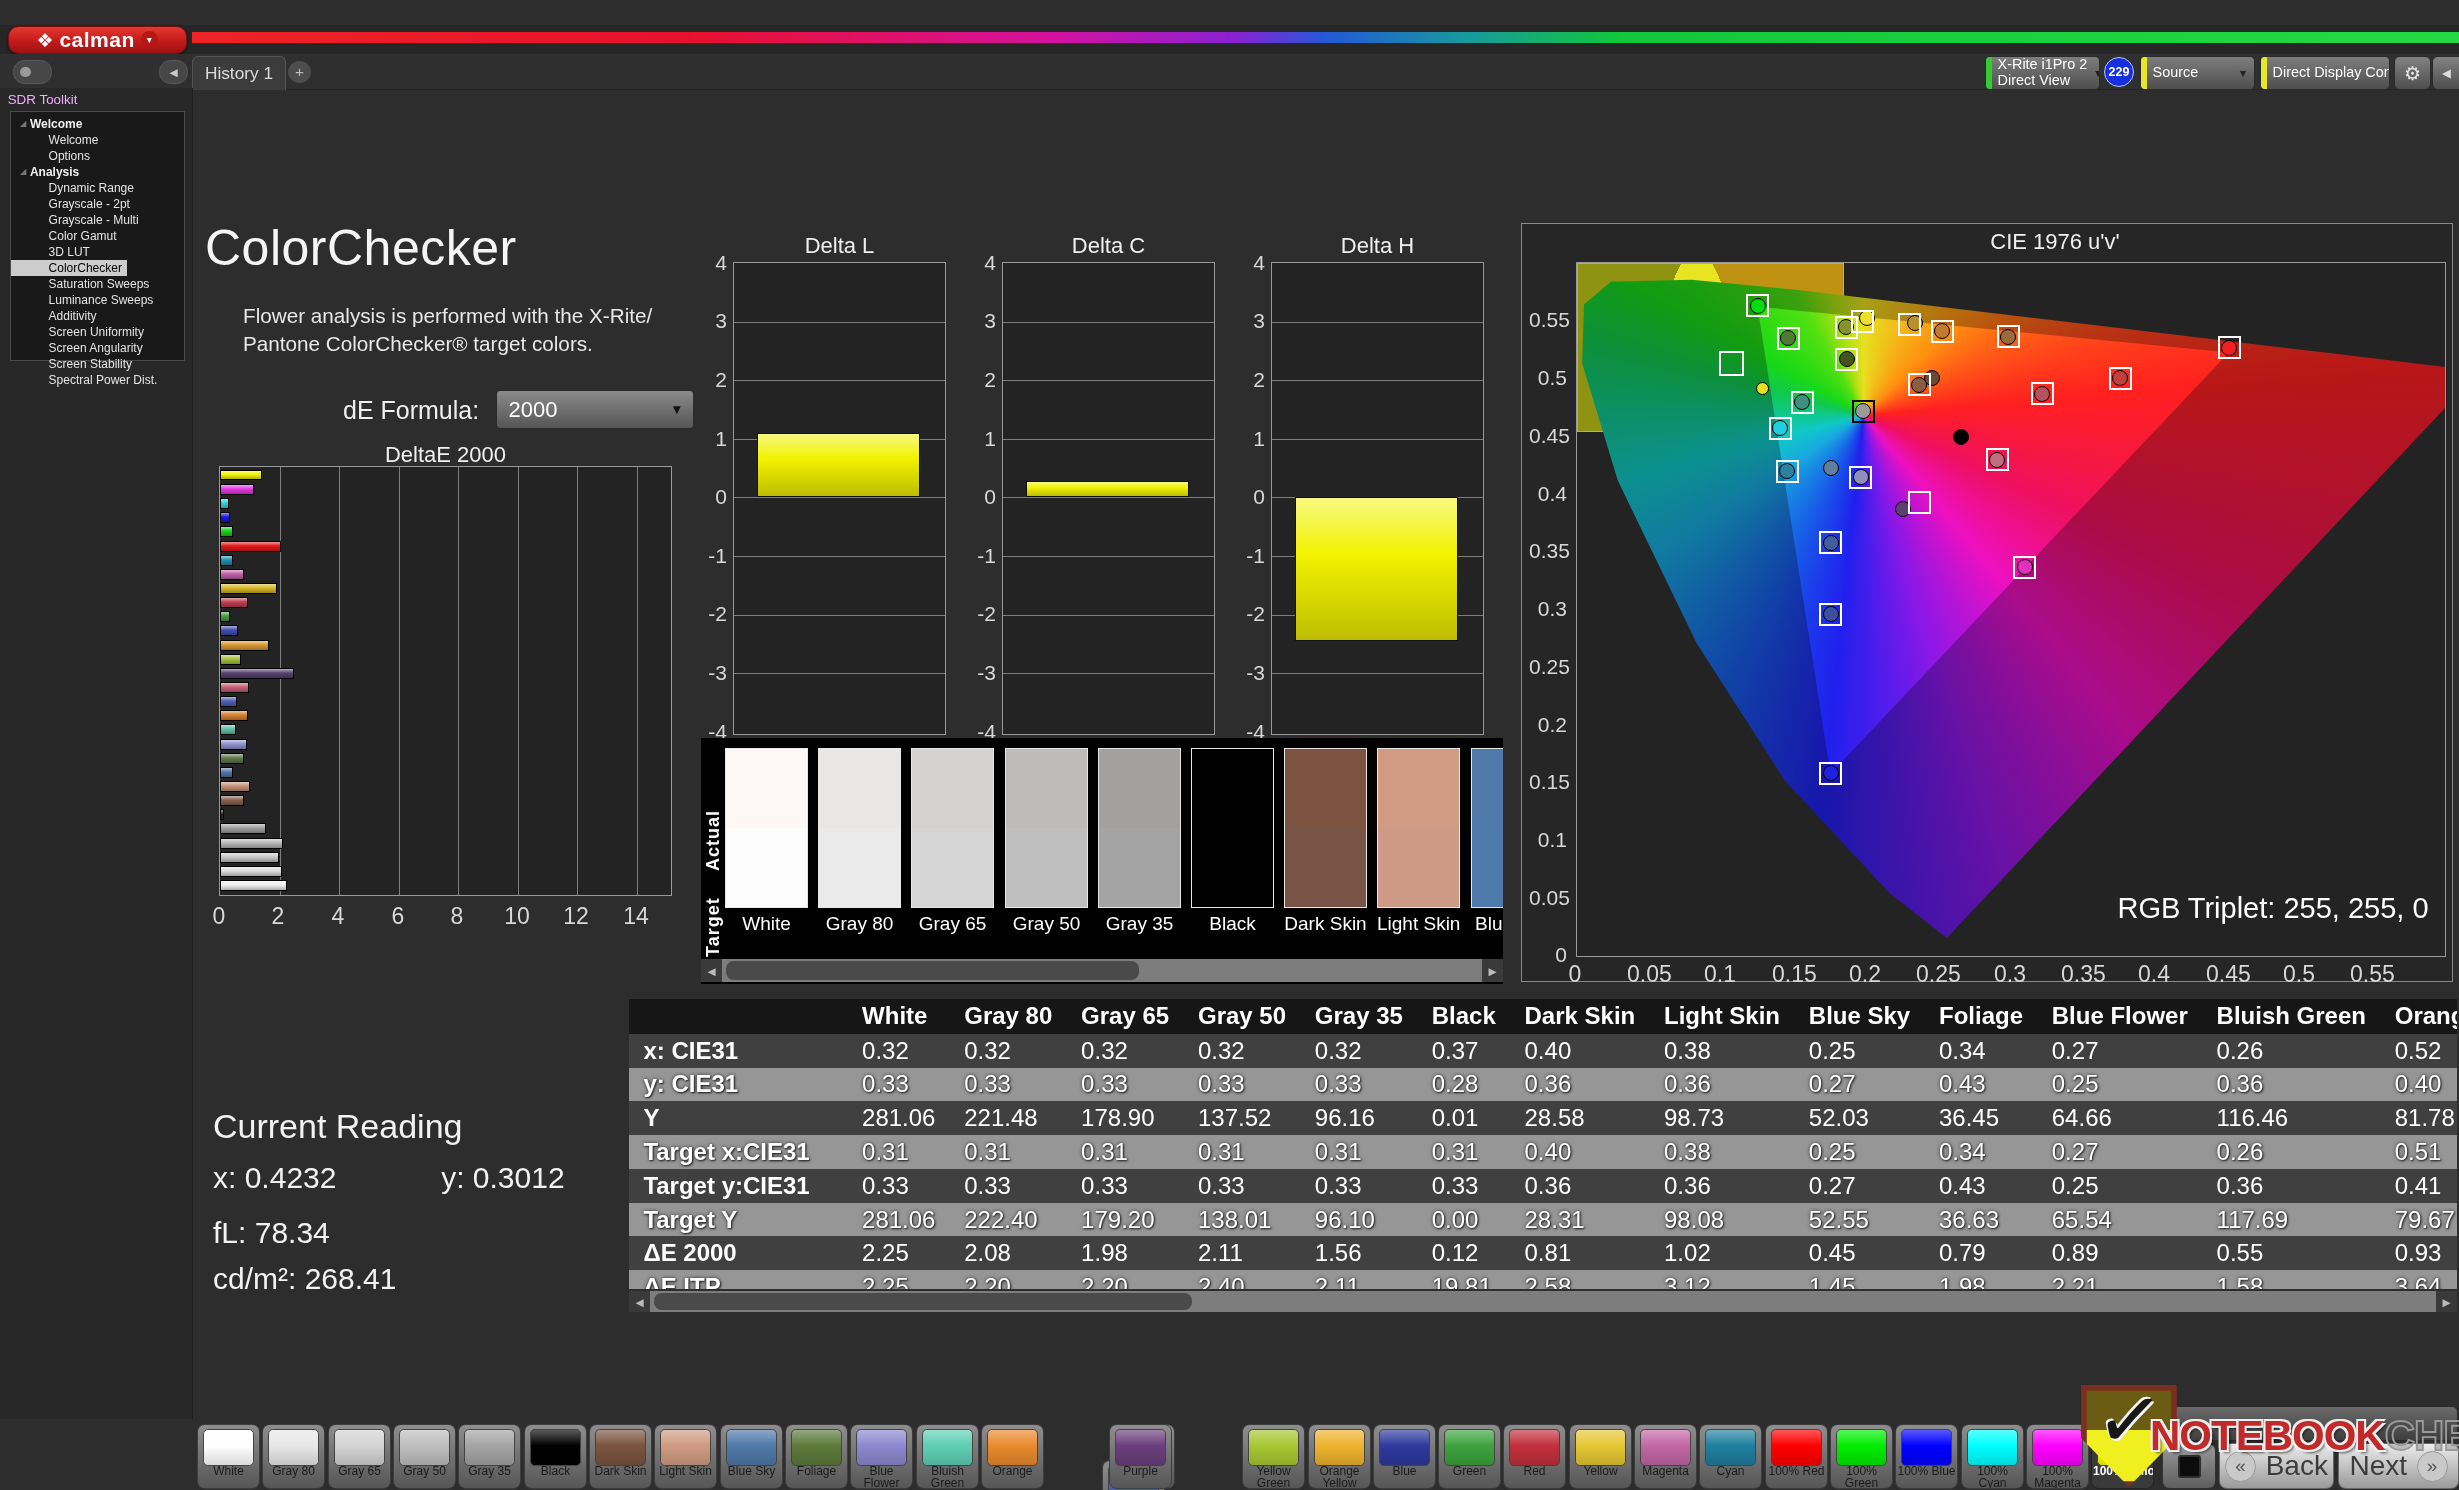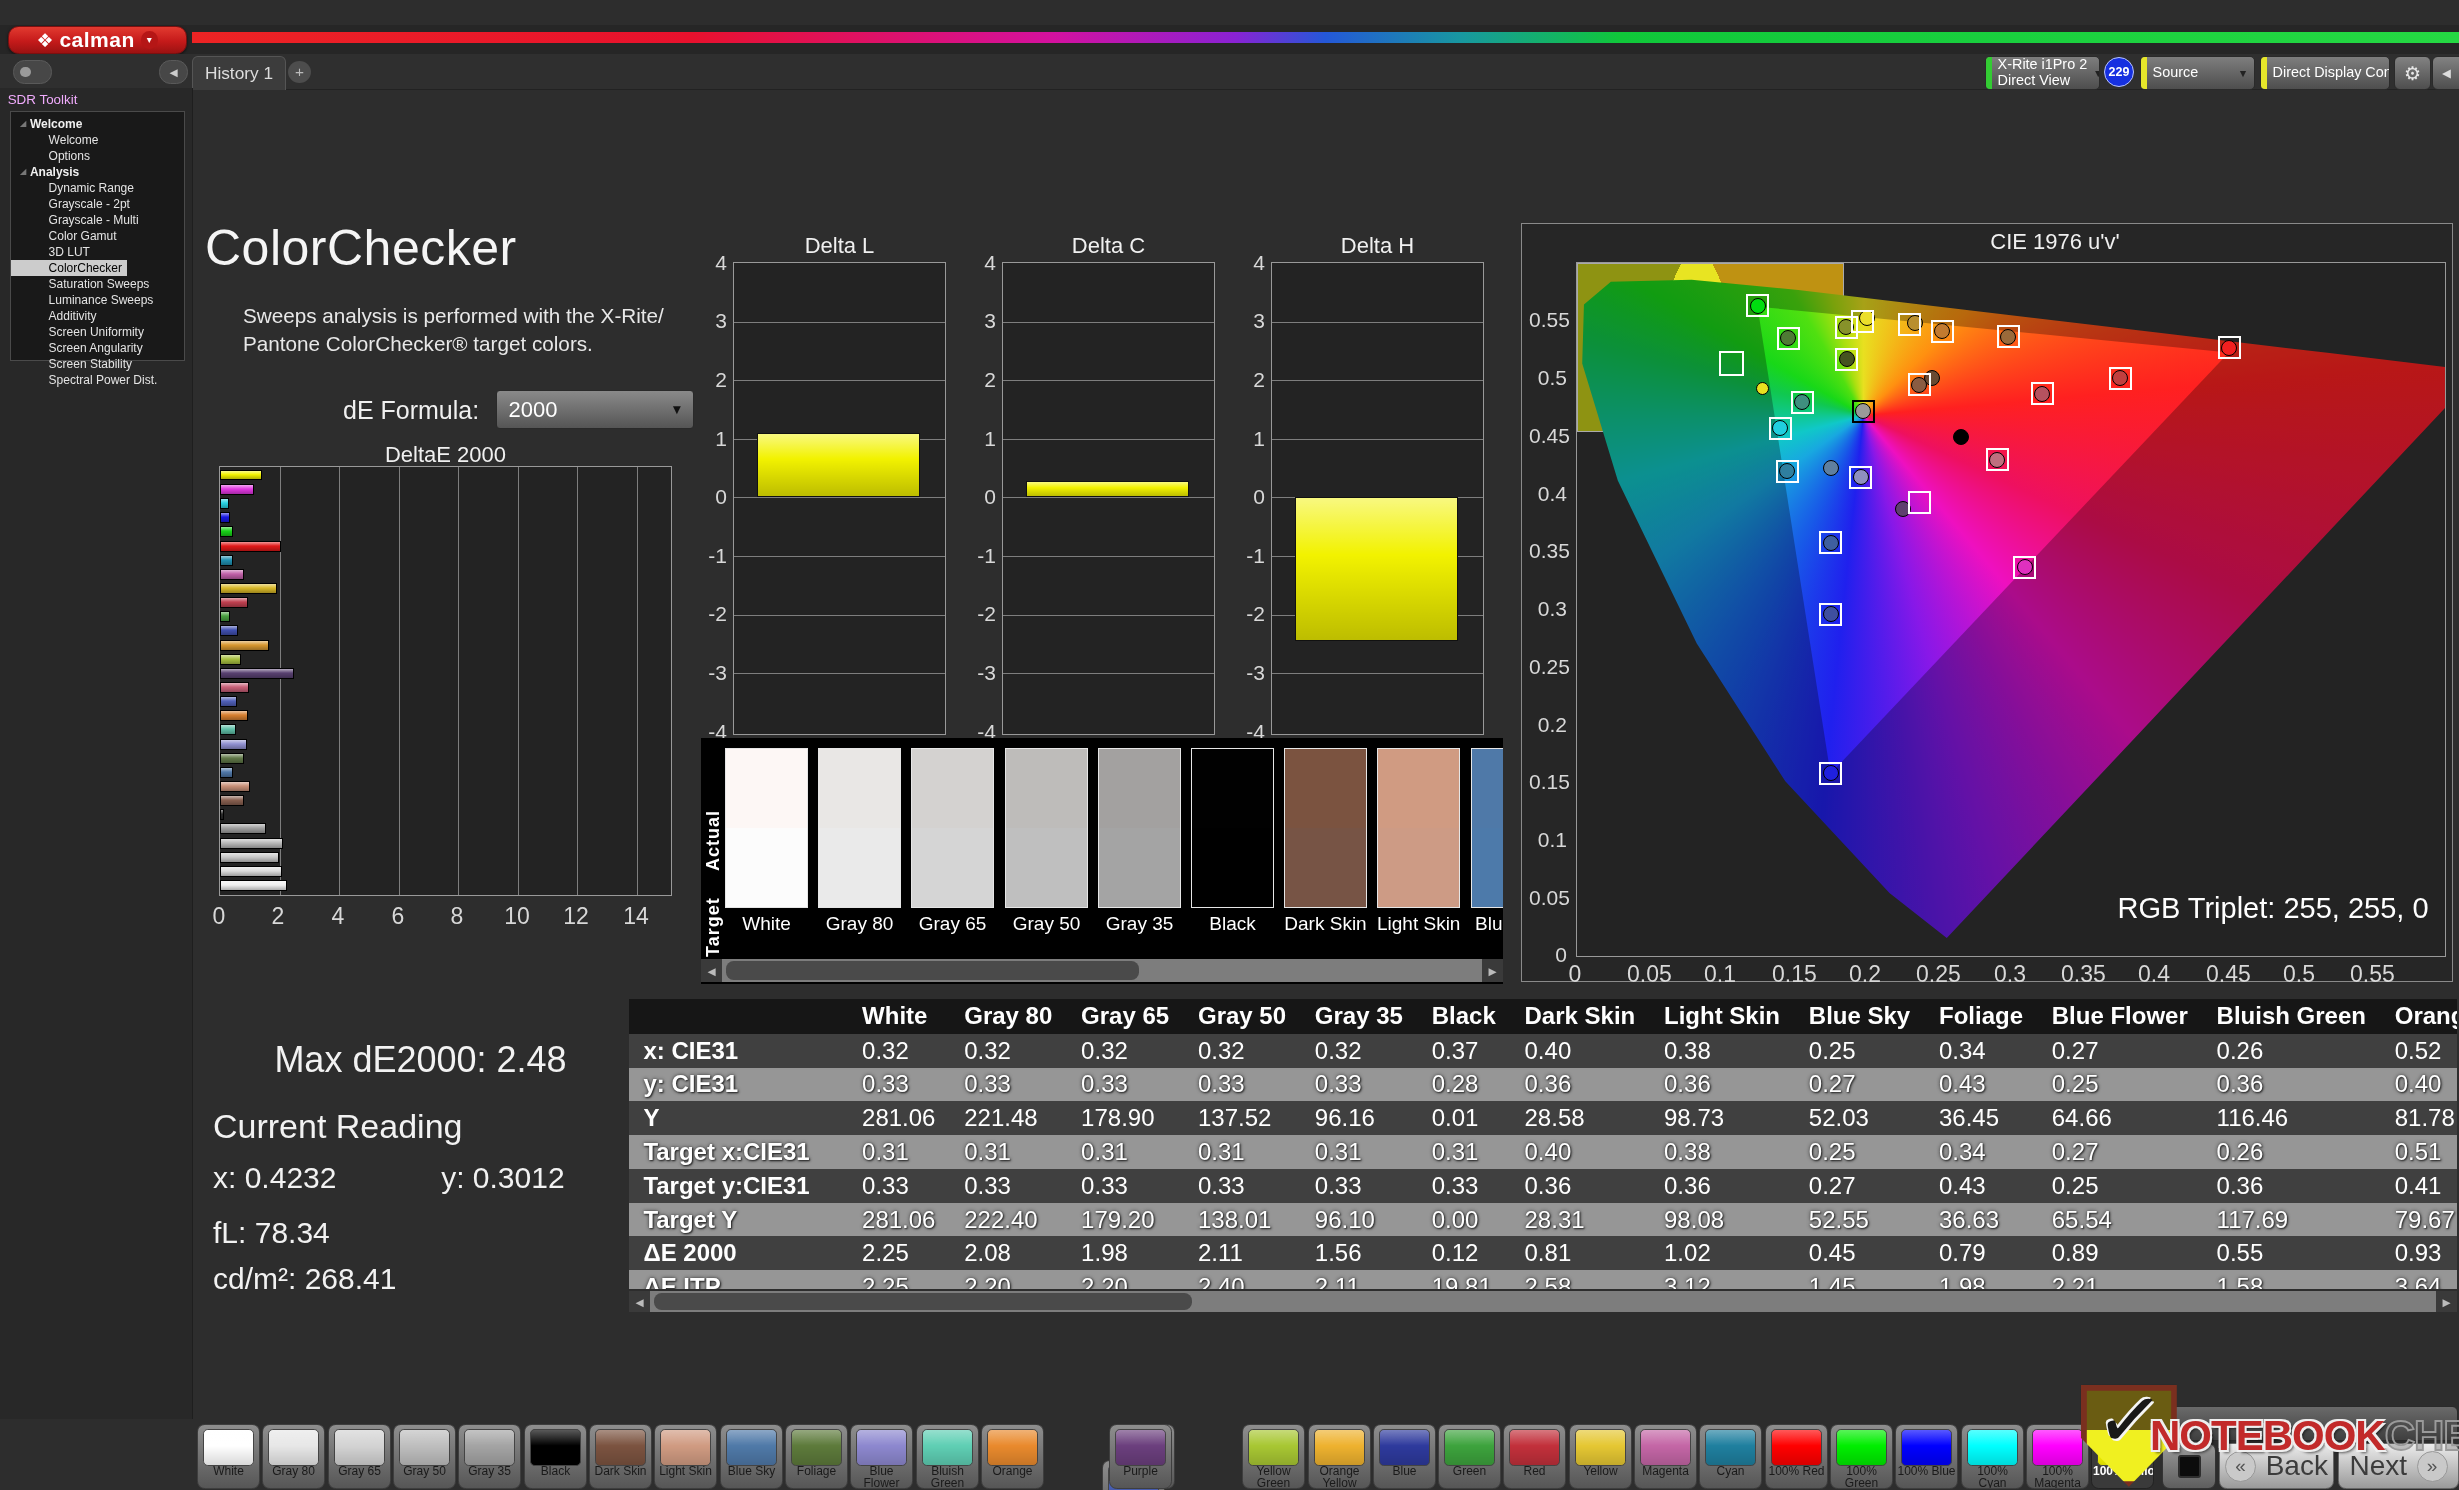--- a/index.html
+++ b/index.html
@@ -222,21 +222,21 @@
       <div class="tree-item">Saturation Sweeps</div>
       <div class="tree-item">Luminance Sweeps</div>
       <div class="tree-item">Additivity</div>
       <div class="tree-item">Screen Uniformity</div>
       <div class="tree-item">Screen Angularity</div>
       <div class="tree-item">Screen Stability</div>
       <div class="tree-item">Spectral Power Dist.</div>
     </div>
 
   <div id="page-title" class="abs">ColorChecker</div>
-  <div class="abs desc-line" style="top:304px">Sweeps analysis is performed with the X-Rite/</div>
+  <div class="abs desc-line" style="top:304px">Flower analysis is performed with the X-Rite/</div>
   <div class="abs desc-line" style="top:332px">Pantone ColorChecker® target colors.</div>
   <div id="formula-label" class="abs">dE Formula:</div>
   <div id="formula-dd" class="abs">
     <span class="val">2000</span>
     <span class="arr">▼</span>
   </div>
 
   <div class="chart-title" style="left:219px;top:442px;width:453px">DeltaE 2000</div>
   <div id="deltae-plot" class="plot" style="left:219px;top:466px;width:453px;height:430px">
       <div class="vgrid" style="left: 60px;"></div>
@@ -492,22 +492,20 @@
       <div class="ticky" style="left: 1529px; top: 539px;">0.35</div>
       <div class="ticky" style="left: 1529px; top: 597px;">0.3</div>
       <div class="ticky" style="left: 1529px; top: 655px;">0.25</div>
       <div class="ticky" style="left: 1529px; top: 713px;">0.2</div>
       <div class="ticky" style="left: 1529px; top: 770px;">0.15</div>
       <div class="ticky" style="left: 1529px; top: 828px;">0.1</div>
       <div class="ticky" style="left: 1529px; top: 886px;">0.05</div>
       <div class="ticky" style="left: 1529px; top: 943px;">0</div>
     </div>
 
-  <div class="abs stat-c" style="top:1039px">
-    <span>Max dE2000:</span> <span>2.48</span></div>
   <div class="abs stat-l" style="top:1107px;font-size:34px">Current Reading</div>
   <div class="abs stat-l" style="top:1161px">
     <span>x:</span> <span>0.4232</span>
     <span style="display:inline-block;width:88px"></span>
     <span>y:</span> <span>0.3012</span></div>
   <div class="abs stat-l" style="top:1216px">
     <span>fL:</span> <span>78.34</span></div>
   <div class="abs stat-l" style="top:1262px">
     <span>cd/m²:</span> <span>268.41</span></div>
 

